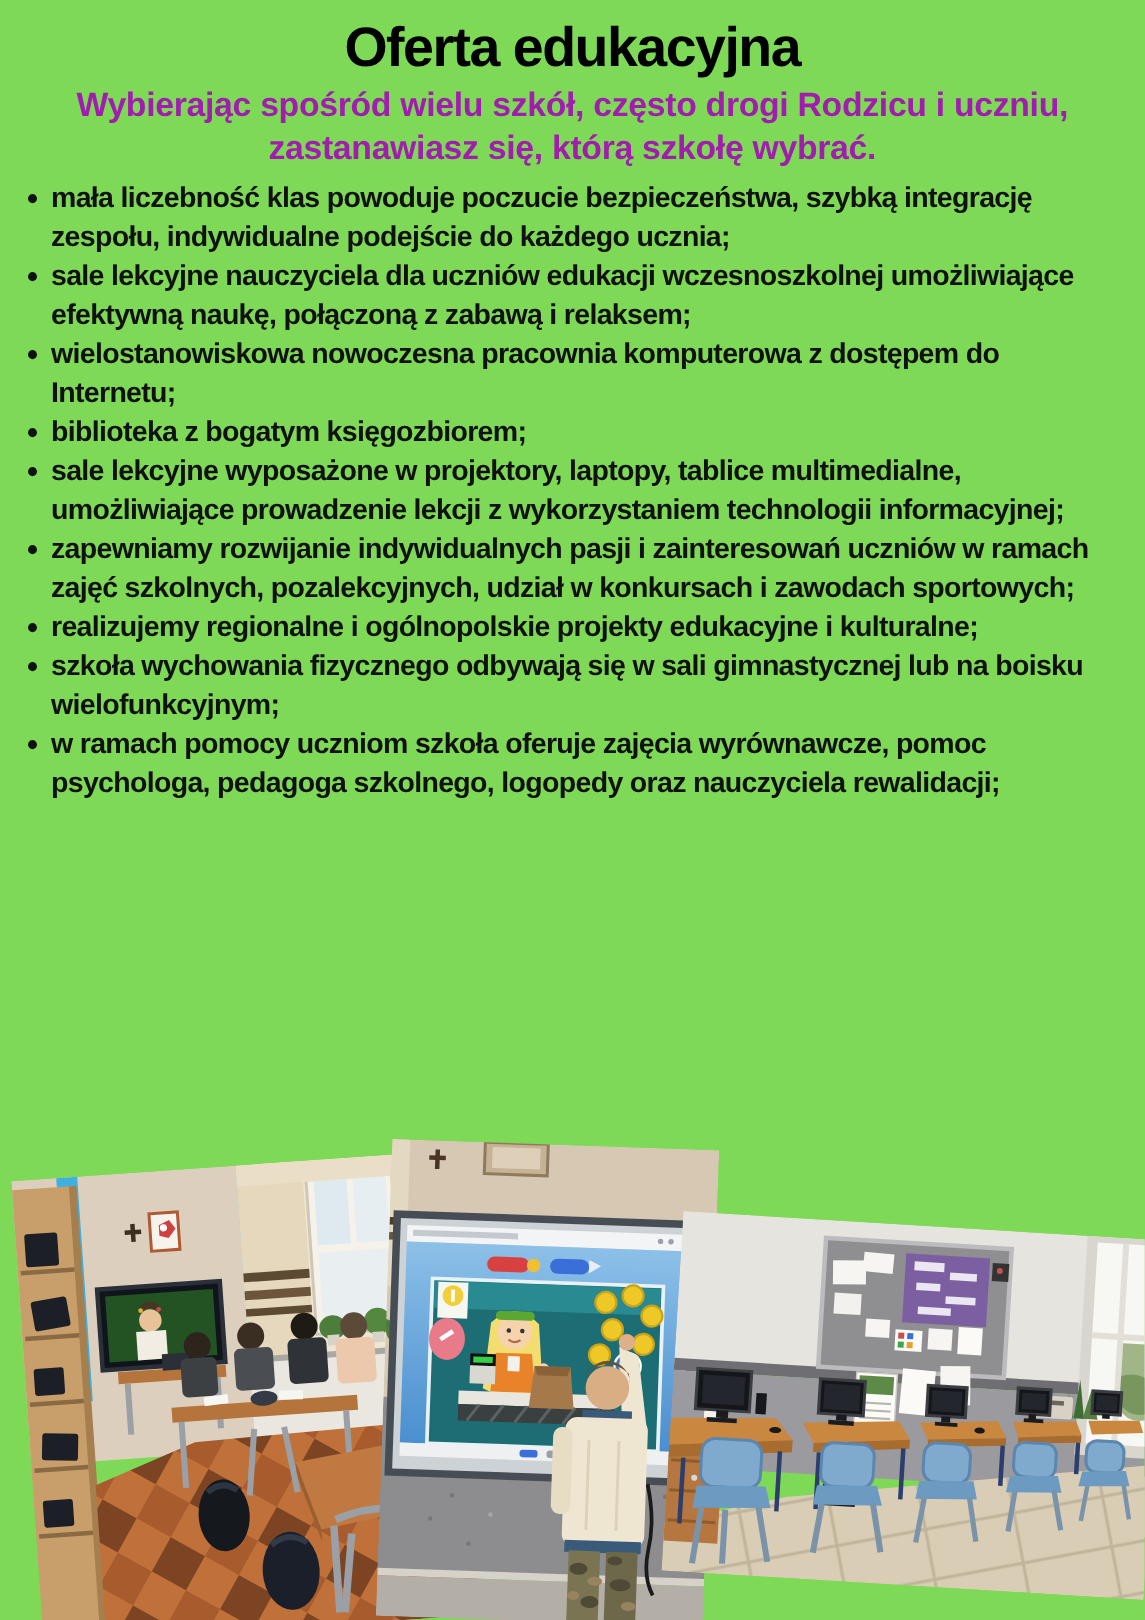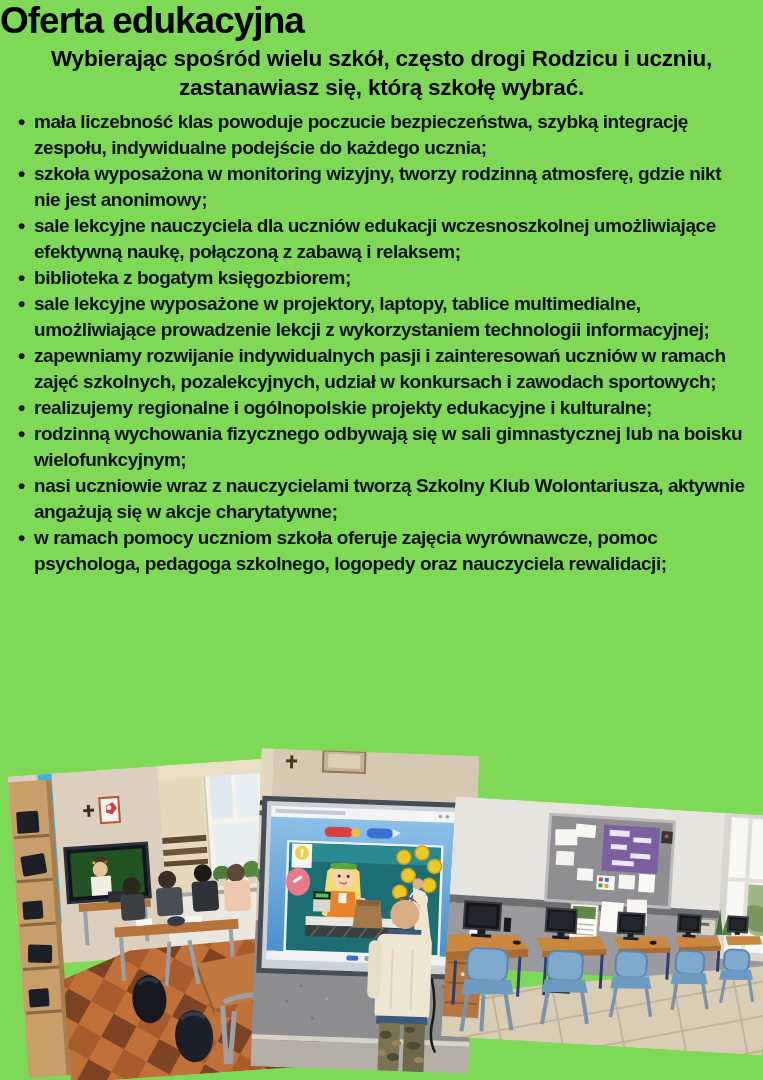--- a/index.html
+++ b/index.html
@@ -5,27 +5,27 @@
   html,body{margin:0;padding:0;}
   body{
     width:763px;height:1080px;overflow:hidden;
     background:#7ed957;
     font-family:"Liberation Sans",sans-serif;
     position:relative;
   }
   .page{position:relative;width:763px;height:1080px;}
 
   .title{
-    margin:0 0 2px 0;text-align:left;
+    margin:11px 0 2px 0;text-align:center;
     font-size:37px;font-weight:bold;letter-spacing:-1px;
     color:#000;
   }
   .subtitle{
     text-align:center;font-weight:bold;
-    font-size:22.5px;line-height:29px;color:#000000;
+    font-size:22.5px;line-height:29px;color:#a21caf;
     letter-spacing:-0.2px;
   }
   ul.features{
     list-style:none;margin:7px 0 0 0;padding:0 14px 0 18px;
     color:#111;font-weight:bold;font-size:19px;line-height:26px;
     letter-spacing:-0.45px;
   }
   ul.features li{position:relative;padding-left:16px;}
   ul.features li::before{
     content:"\2022";position:absolute;left:0;top:0;
@@ -45,28 +45,27 @@
 
   <h1 class="title">Oferta edukacyjna</h1>
 
   <div class="subtitle">
     <div>Wybierając spośród wielu szkół, często drogi Rodzicu i uczniu,</div>
     <div>zastanawiasz się, którą szkołę wybrać.</div>
   </div>
 
   <ul class="features">
     <li>mała liczebność klas powoduje poczucie bezpieczeństwa, szybką integrację zespołu, indywidualne podejście do każdego ucznia;</li>
-    <li>szkoła wyposażona w monitoring wizyjny, tworzy rodzinną atmosferę, gdzie nikt nie jest anonimowy;</li>
     <li>sale lekcyjne nauczyciela dla uczniów edukacji wczesnoszkolnej umożliwiające efektywną naukę, połączoną z zabawą i relaksem;</li>
+    <li>wielostanowiskowa nowoczesna pracownia komputerowa z dostępem do Internetu;</li>
     <li>biblioteka z bogatym księgozbiorem;</li>
     <li>sale lekcyjne wyposażone w projektory, laptopy, tablice multimedialne, umożliwiające prowadzenie lekcji z wykorzystaniem technologii informacyjnej;</li>
     <li> zapewniamy rozwijanie indywidualnych pasji i zainteresowań uczniów w ramach zajęć szkolnych, pozalekcyjnych, udział w  konkursach i zawodach sportowych;</li>
     <li> realizujemy regionalne i ogólnopolskie projekty edukacyjne i kulturalne;</li>
-    <li>rodzinną wychowania fizycznego odbywają się w sali gimnastycznej lub na boisku wielofunkcyjnym;</li>
-    <li>nasi uczniowie wraz z nauczycielami tworzą Szkolny Klub Wolontariusza, aktywnie angażują się w akcje charytatywne;</li>
+    <li>szkoła wychowania fizycznego odbywają się w sali gimnastycznej lub na boisku wielofunkcyjnym;</li>
     <li>w ramach pomocy uczniom szkoła oferuje zajęcia wyrównawcze, pomoc psychologa, pedagoga szkolnego, logopedy oraz  nauczyciela rewalidacji;</li>
   </ul>
 
   <div class="collage">
 
     <div class="photo photo-left">
       <svg viewBox="0 0 292 310" preserveAspectRatio="none">
         <defs>
           <pattern id="p1tiles" width="52" height="52" patternUnits="userSpaceOnUse" patternTransform="rotate(33 0 0)">
             <rect width="52" height="52" fill="#c0713a"></rect>

